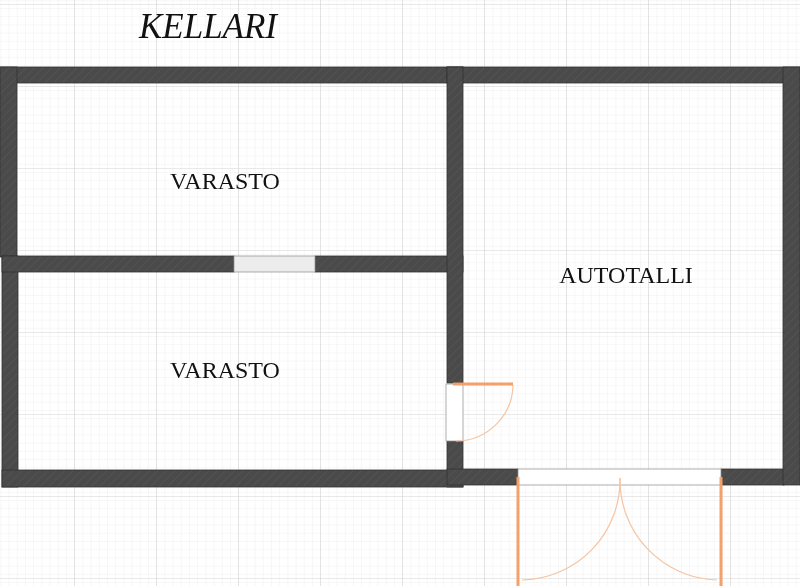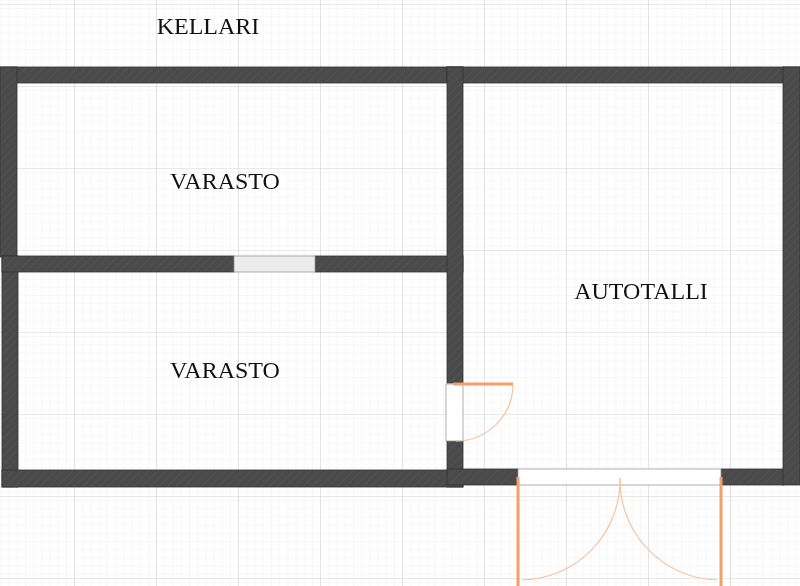--- a/index.html
+++ b/index.html
@@ -8,21 +8,21 @@
     background: #ffffff;
     font-family: "Liberation Serif", "DejaVu Serif", serif;
   }
   #canvas { position: absolute; left: 0; top: 0; width: 800px; height: 586px; }
   .label {
     position: absolute; color: #111111; white-space: nowrap;
     font-family: "Liberation Serif", "DejaVu Serif", serif;
     transform: translate(-50%, -50%);
     line-height: 1;
   }
-  .title { font-size: 24px; }
+  .title { font-size: 35px; font-style: italic; }
   .room-label { font-size: 24px; }
 </style>
 </head>
 <body>
 
 <svg id="canvas" width="800" height="586" viewBox="0 0 800 586" xmlns="http://www.w3.org/2000/svg">
   <defs>
     <pattern id="minorGrid" width="8.2" height="8.2" patternUnits="userSpaceOnUse" x="-8" y="4">
       <path d="M 8.2 0 L 0 0 0 8.2" fill="none" stroke="#efefef" stroke-width="1"></path>
     </pattern>
@@ -69,13 +69,13 @@
       <g>
         <path d="M 620 478 A 100 100 0 0 0 717 580" fill="none" stroke="#f6c4a0" stroke-width="1.2"></path>
         <line x1="721" y1="477" x2="721" y2="586" stroke="#f4a06a" stroke-width="3"></line>
       </g>
     </g>
 </svg>
 
 <div class="label title" style="left: 208px; top: 26px;">KELLARI</div>
 <div class="label room-label" style="left: 225px; top: 181px;">VARASTO</div>
 <div class="label room-label" style="left: 225px; top: 370px;">VARASTO</div>
-<div class="label room-label" style="left: 641px; top: 275px; margin-top: 16px;">AUTOTALLI</div>
+<div class="label room-label" style="left: 626px; top: 275px;">AUTOTALLI</div>
 
 </body></html>

